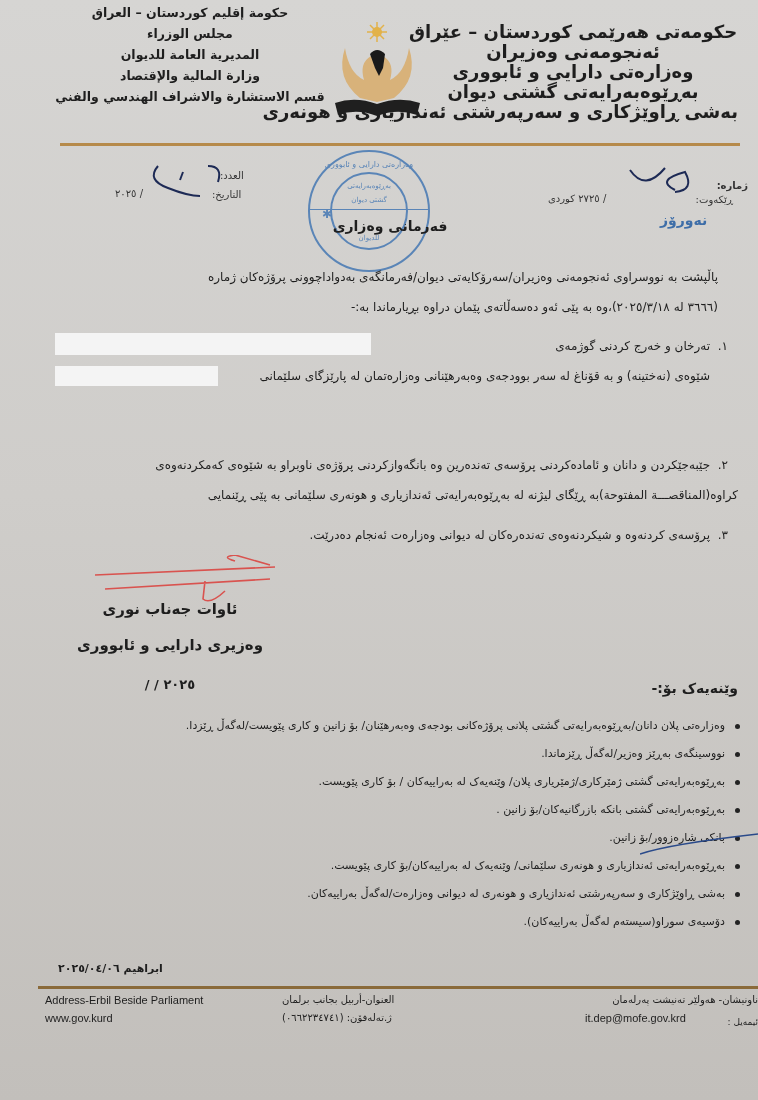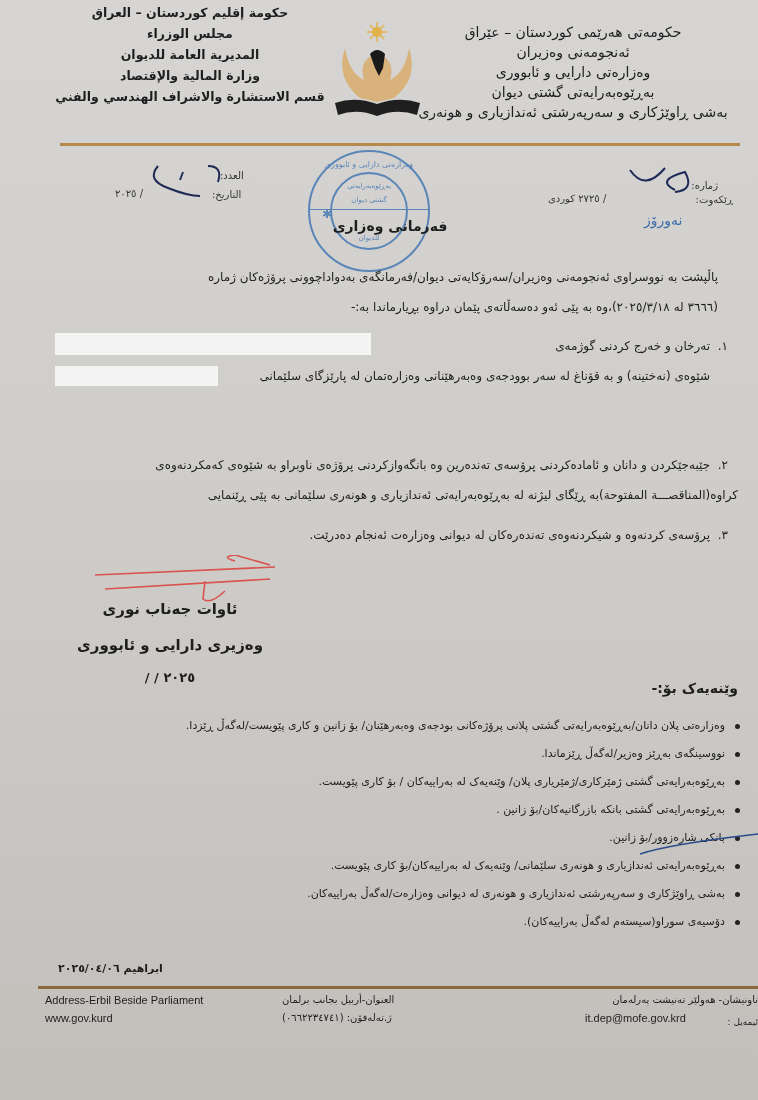--- a/index.html
+++ b/index.html
@@ -1,31 +1,31 @@
 <!DOCTYPE html>
 <html><head>
 <meta charset="utf-8">
 <style>
   html,body{margin:0;padding:0;}
   body{width:758px;height:1100px;background:#b9b6b2;font-family:"DejaVu Sans",sans-serif;color:#1e1e1e;position:relative;overflow:hidden;}
   .page{position:absolute;left:0;top:0;width:758px;height:1100px;background:linear-gradient(180deg,#d6d5d3 0%,#cfcdca 45%,#c2bfbb 100%);}
   .rtl{direction:rtl;}
-  .hdr-right{position:absolute;right:20px;top:22px;width:330px;text-align:center;font-size:14px;font-weight:normal;line-height:20px;}
+  .hdr-right{position:absolute;right:20px;top:22px;width:330px;text-align:center;font-size:18px;font-weight:bold;line-height:20px;}
   .hdr-left{position:absolute;left:55px;top:2px;width:270px;text-align:center;font-size:12.5px;font-weight:bold;line-height:21px;}
   .hdr-right div,.hdr-left div{white-space:nowrap;}
   .emblem{position:absolute;left:325px;top:18px;width:105px;height:100px;}
   .rule{position:absolute;left:60px;top:143px;width:680px;height:3px;background:#b68a4a;}
   .meta{position:absolute;font-size:10px;color:#333;margin-top:12px;}
   .sig{position:absolute;}
   .stamp{position:absolute;left:308px;top:150px;width:118px;height:118px;border:2px solid #5a85b7;border-radius:50%;}
   .stamp .inner{position:absolute;left:20px;top:20px;width:74px;height:74px;border:2px solid #5a85b7;border-radius:50%;}
   .stamp .mid{position:absolute;left:0;right:0;top:57px;height:0;border-top:1.5px solid #5a85b7;}
   .stamp-t{position:absolute;color:#5a85b7;font-size:7px;width:100%;text-align:center;}
   .doc-title{position:absolute;left:330px;top:218px;font-size:14px;font-weight:bold;width:120px;text-align:center;}
-  .nawroz{position:absolute;left:644px;top:212px;font-size:14px;color:#3e6ea8;font-weight:normal;}
+  .nawroz{position:absolute;left:660px;top:212px;font-size:14px;color:#3e6ea8;font-weight:bold;}
   .body-text{position:absolute;right:40px;width:680px;font-size:12px;line-height:30px;text-align:justify;}
   .item{position:absolute;right:30px;width:690px;font-size:12px;line-height:30px;}
   .redact{position:absolute;background:#f4f4f4;}
   .signer{position:absolute;left:70px;top:600px;width:200px;text-align:center;font-weight:bold;}
   .cc-title{position:absolute;right:20px;top:680px;font-size:14px;font-weight:bold;}
   .cc-list{position:absolute;right:18px;top:712px;width:620px;font-size:11px;list-style:none;margin:0;padding:0;}
   .cc-list li{height:28px;line-height:28px;white-space:nowrap;}
   .cc-list li .bullet{display:inline-block;width:5px;height:5px;background:#222;border-radius:50%;margin-left:10px;vertical-align:middle;}
   .author{position:absolute;left:58px;top:962px;font-size:11px;font-weight:bold;}
   .frule{position:absolute;left:38px;top:986px;width:720px;height:3px;background:#8a6a3a;}
@@ -60,21 +60,21 @@
       <line x1="45" y1="7" x2="59" y2="21"></line>
         <line x1="59" y1="7" x2="45" y2="21"></line>
     </g>
     <path d="M20 30 Q10 60 35 80 L52 84 L69 80 Q94 60 84 30 Q80 55 65 62 Q70 45 58 38 L46 38 Q34 45 39 62 Q24 55 20 30 Z" fill="#d8b27a"></path>
     <path d="M45 36 Q52 28 60 36 L58 50 L54 58 L50 50 Z" fill="#1a1a1a"></path>
     <path d="M10 85 Q30 78 52 86 Q74 78 95 85 L92 97 Q72 90 52 98 Q32 90 13 97 Z" fill="#1f1f1f"></path>
   </svg>
 
   <div class="rule"></div>
 
-  <div class="meta rtl" style="right:40px;top:168px;">ژمارە:</div>
+  <div class="meta rtl" style="right:10px;top:168px;font-weight:bold;">ژمارە:</div>
   <div class="meta rtl" style="right:25px;top:182px;">ڕێکەوت:</div>
   <div class="meta rtl" style="left:548px;top:181px;">/ ٢٧٢٥ کوردی</div>
   <svg class="sig" style="left:625px;top:160px;" width="80" height="40">
     <path d="M5 10 Q20 32 40 8 M50 30 Q30 20 60 12 Q70 30 50 32" stroke="#1d2a55" stroke-width="2" fill="none"></path>
   </svg>
 
   <div class="meta rtl" style="left:220px;top:158px;">العدد:</div>
   <div class="meta rtl" style="left:212px;top:177px;">التاريخ:</div>
   <div class="meta rtl" style="left:115px;top:176px;">/ ٢٠٢٥</div>
   <svg class="sig" style="left:148px;top:162px;" width="80" height="38">
@@ -201,21 +201,21 @@
     <div><span>٣.</span>&nbsp;&nbsp;<span>پرۆسەی کردنەوە و شیکردنەوەی تەندەرەکان لە دیوانی وەزارەت ئەنجام دەدرێت.</span></div>
   </div>
 
   <svg class="sig" style="left:95px;top:555px;" width="190" height="50">
     <path d="M0 20 L180 12 M10 34 L175 24 M140 6 Q125 2 140 0 L175 10 M110 26 L108 44 Q115 50 130 36" stroke="#d9534f" stroke-width="1.6" fill="none"></path>
   </svg>
 
   <div class="signer rtl">
     <div style="font-size:15px;">ئاوات جەناب نوری</div>
     <div style="font-size:15px;margin-top:18px;">وەزیری دارایی و ئابووری</div>
-    <div style="font-size:13px;margin-top:16px;">٢٠٢٥ /   /</div>
+    <div style="font-size:13px;margin-top:23px;">٢٠٢٥ /   /</div>
   </div>
 
   <div class="cc-title rtl">وێنەیەک بۆ:-</div>
   <ul class="cc-list rtl">
     <li><span class="bullet"></span><span>وەزارەتی پلان دانان/بەڕێوەبەرایەتی گشتی پلانی پرۆژەکانی بودجەی وەبەرهێنان/ بۆ زانین و کاری پێویست/لەگەڵ ڕێزدا.</span></li>
     <li><span class="bullet"></span><span>نووسینگەی بەڕێز وەزیر/لەگەڵ ڕێزماندا.</span></li>
     <li><span class="bullet"></span><span>بەڕێوەبەرایەتی گشتی ژمێرکاری/ژمێریاری پلان/ وێنەیەک لە بەراییەکان / بۆ کاری پێویست.</span></li>
     <li><span class="bullet"></span><span>بەڕێوەبەرایەتی گشتی بانکە بازرگانیەکان/بۆ زانین .</span></li>
     <li><span class="bullet"></span><span>بانکی شارەزوور/بۆ زانین.</span></li>
     <li><span class="bullet"></span><span>بەڕێوەبەرایەتی ئەندازیاری و هونەری سلێمانی/ وێنەیەک لە بەراییەکان/بۆ کاری پێویست.</span></li>

